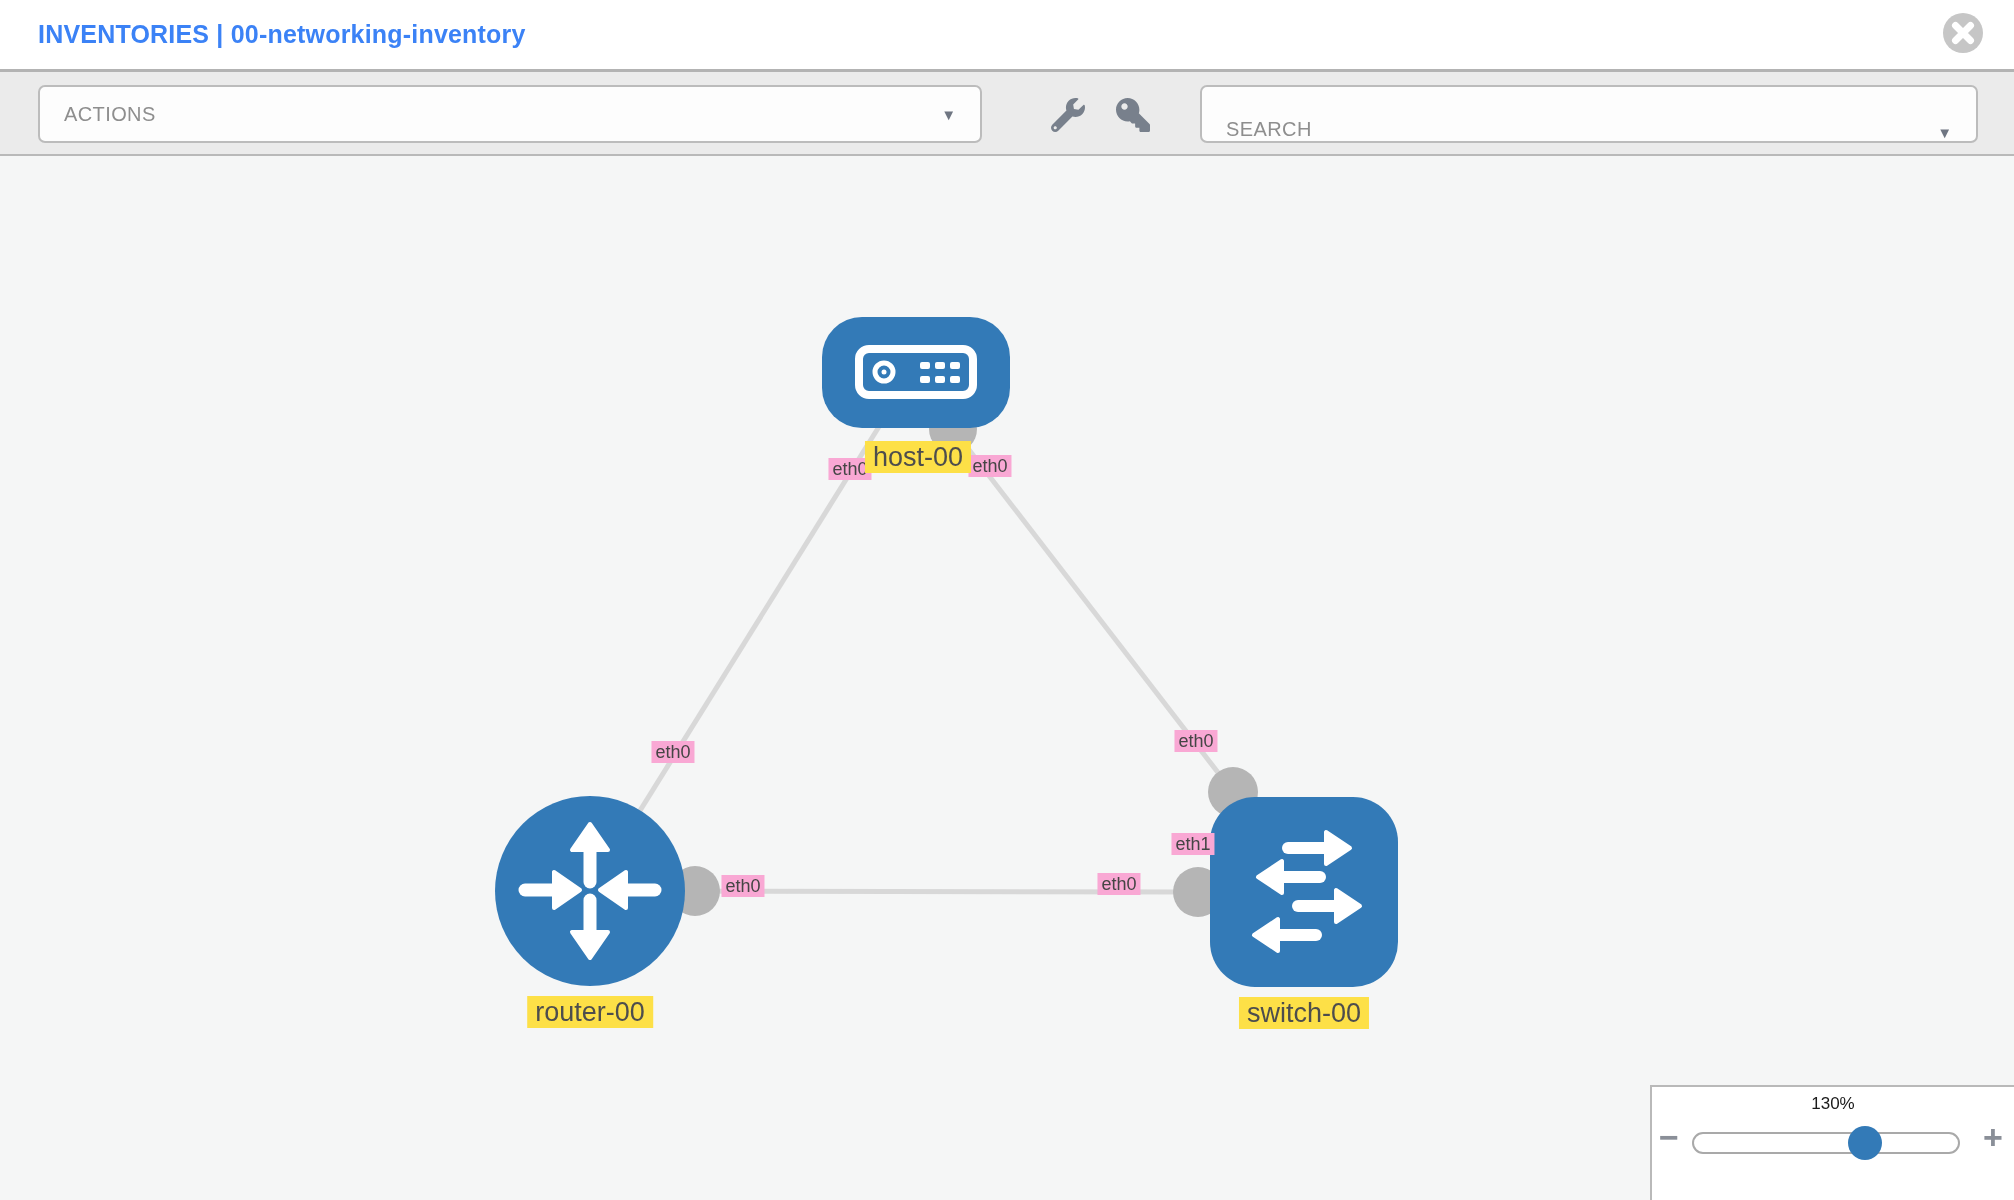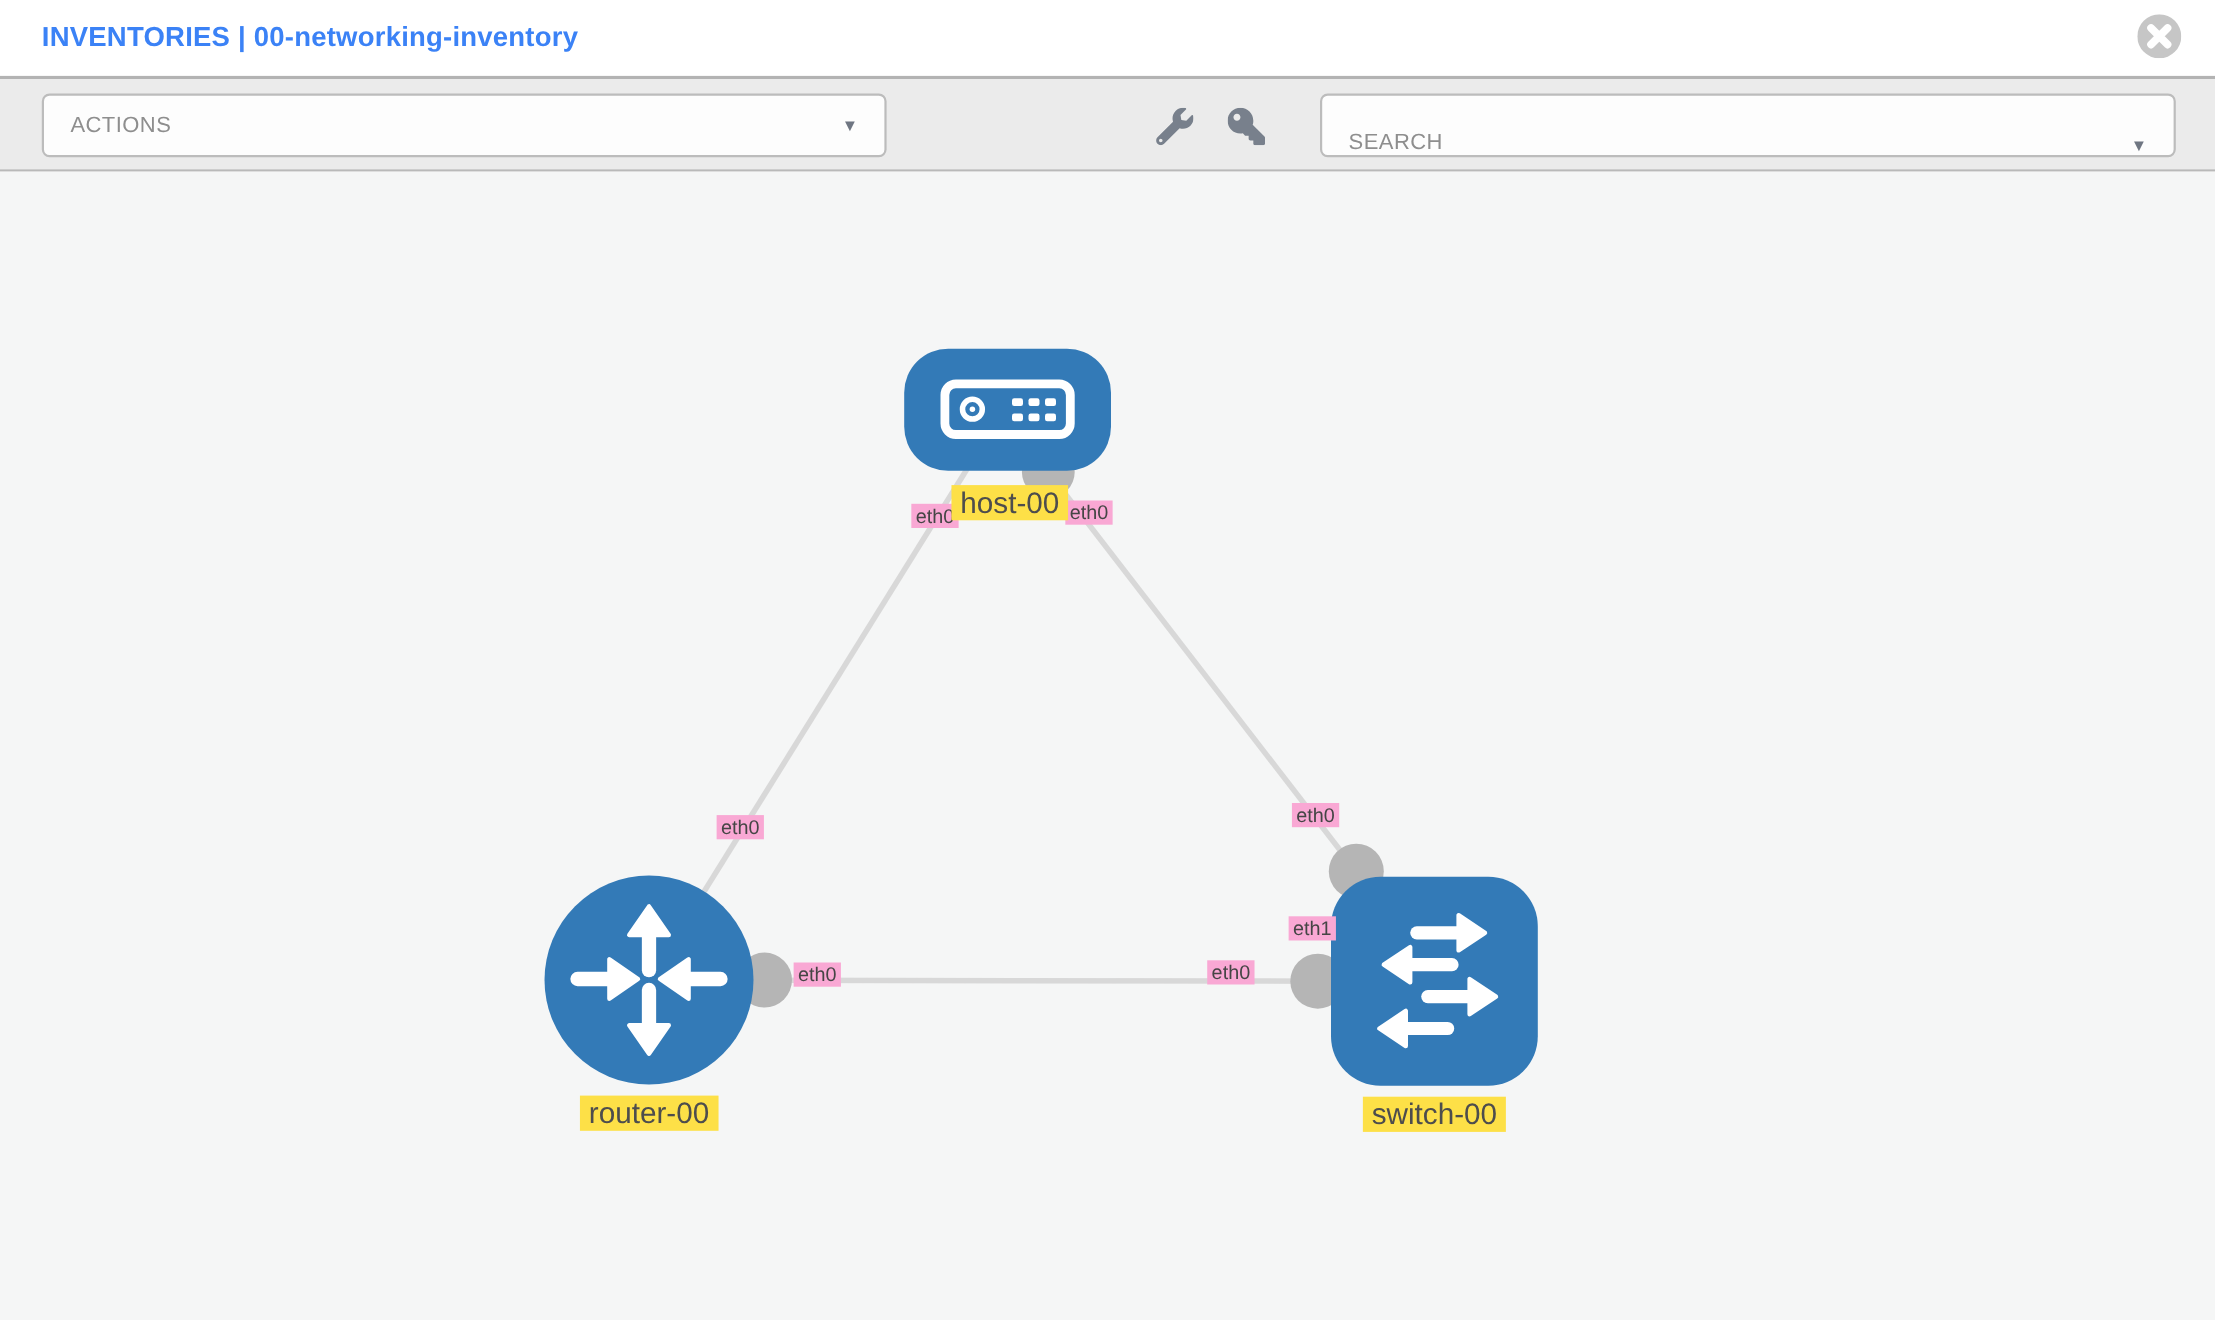--- a/index.html
+++ b/index.html
@@ -10,21 +10,21 @@
   
   .hdr { position:absolute; top:0; left:0; width:2014px; height:72px; background:#ffffff; border-bottom:3px solid #b3b3b3; }
   .hdr-title { position:absolute; left:38px; top:0; height:69px; line-height:69px; font-size:25px; font-weight:bold; color:#3b82f6; letter-spacing:0.2px; }
   .close-btn { position:absolute; right:31px; top:13px; width:40px; height:40px; cursor:pointer; }
 
   
   .toolbar { position:absolute; top:72px; left:0; width:2014px; height:84px; background:#ebebeb; border-bottom:2px solid #b9b9b9; }
   .select { position:absolute; top:13px; height:58px; background:#fdfdfd; border:2px solid #bcbcbc; border-radius:7px; display:flex; align-items:center; padding:0 24px; cursor:pointer; }
   .select .sel-label { font-size:20px; color:#8e8e8e; letter-spacing:0.4px; flex:1; }
   .select .caret { font-size:15px; color:#6f7682; }
-  .sel-actions { left:38px; width:768px; }
+  .sel-actions { left:38px; width:944px; }
   .sel-search { left:1200px; width:778px;align-items:flex-end; }
   .tool-icon { position:absolute; top:26px; width:34px; height:34px; cursor:pointer; }
   .tool-icon.wrench { left:1051px; }
   .tool-icon.key { left:1116px; }
   .tool-icon svg { width:34px; height:34px; }
 
   
   .canvas { position:absolute; top:156px; left:0; width:2014px; height:1044px; background:#f5f6f6; overflow:hidden; }
   .topo-svg { position:absolute; top:0; left:0; }
 
@@ -146,15 +146,22 @@
     <div class="chip" style="left:673px; top:596px;">eth0</div>
     <div class="chip" style="left:743px; top:730px;">eth0</div>
     <div class="chip" style="left:1196px; top:585px;">eth0</div>
     <div class="chip" style="left:1119px; top:728px;">eth0</div>
     <div class="chip" style="left:1153px; top:688px;margin-left:40px;">eth1</div>
 
     <div class="node-label" style="left:918px;  top:301px;">host-00</div>
     <div class="node-label" style="left:590px;  top:856px;">router-00</div>
     <div class="node-label" style="left:1304px; top:857px;">switch-00</div>
 
+    <div class="zoom-panel">
+      <div class="zoom-value">130%</div>
+      <div class="zoom-minus">−</div>
+      <div class="zoom-track"></div>
+      <div class="zoom-thumb"></div>
+      <div class="zoom-plus">+</div>
+    </div>
   </div>
 
 </div>
 
 </body></html>

